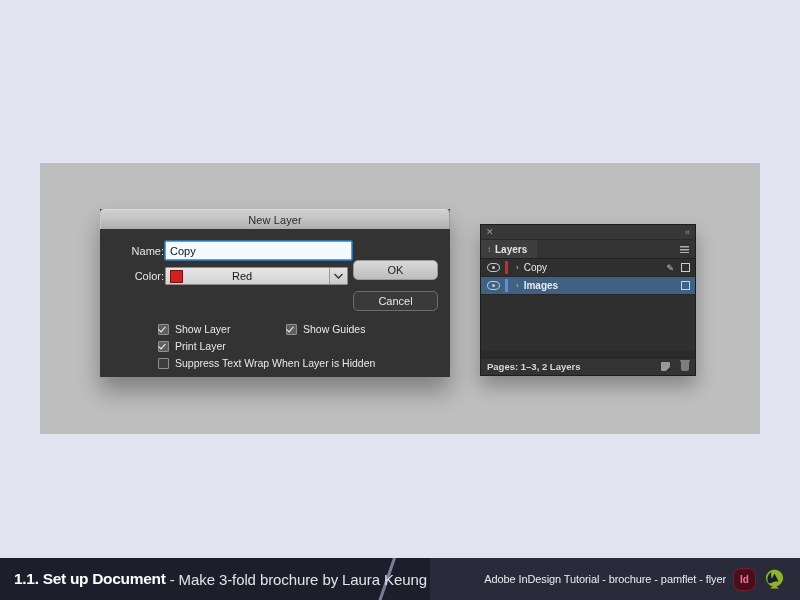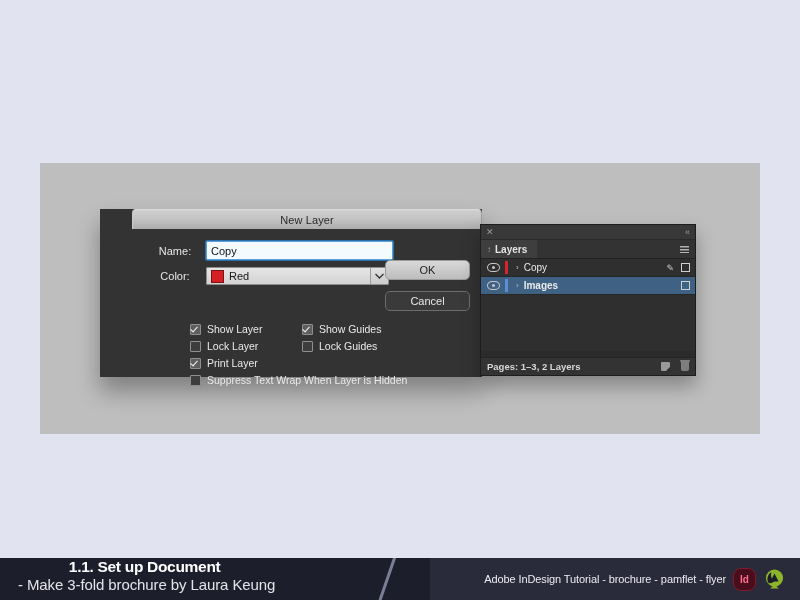--- a/index.html
+++ b/index.html
@@ -19,21 +19,20 @@
     background:#bebebe;
   }
 
   
   #dialog{
     position:absolute;
     left:100px;top:209px;
     width:350px;
     background:#333333;
     box-shadow:0 14px 22px rgba(0,0,0,.33);
-    padding-left:32px;
   }
   #dialog-titlebar{
     height:19px;
     background:linear-gradient(to bottom,#d0d0d0 0%,#c4c4c4 45%,#adadad 100%);
     border-top:1px solid #dcdcdc;
     border-left:1px solid #c9c9c9;
     border-right:1px solid #9d9d9d;
     border-radius:4px 4px 0 0;
     display:flex;align-items:center;justify-content:center;
   }
@@ -42,21 +41,21 @@
   }
   #dialog-body{
     padding:12px 0 14px 0;
     position:relative;
     height:148px;
     box-sizing:border-box;
   }
 
   .field-row{display:flex;align-items:center;margin-bottom:7px;padding-left:22px;}
   .field-label{
-    width:42px;text-align:center;margin-right:10px;
+    width:42px;text-align:right;margin-right:1px;
     font-size:11px;color:#e6e6e6;
   }
   #name-input{
     width:177px;height:15px;
     background:#f4fbff;
     border:1px solid #5b9fd6;
     outline:1px solid #2d6fa8;
     font-size:11px;color:#111;
     padding:1px 4px;
     box-sizing:content-box;
@@ -66,20 +65,21 @@
   #color-select{
     width:177px;height:16px;
     background:linear-gradient(to bottom,#e6e6e6,#d2d2d2);
     border:1px solid #8d8d8d;
     font-size:11px;color:#161616;
     display:flex;align-items:center;
     padding:0 0 0 4px;
     border-radius:1px;
     position:relative;
     box-sizing:content-box;
+    gap:44px;
   }
   #color-swatch{
     width:11px;height:11px;
     background:#d61f22;
     border:1px solid #7a1113;
     margin-right:5px;
     flex:0 0 auto;
   }
   #color-arrow{
     position:absolute;right:0;top:0;bottom:0;width:17px;
@@ -115,21 +115,21 @@
   #checkbox-block{
     position:absolute;
     left:58px;top:94px;
     width:290px;
   }
   .cb-row{display:flex;margin-bottom:5px;}
   .cb{
     display:flex;align-items:center;
     font-size:10.5px;color:#e9e9e9;
   }
-  .cb-col-a{width:112px;}
+  .cb-col-a{width:128px;}
   .box{
     width:9px;height:9px;
     border:1px solid #8f8f8f;
     background:#3d3d3d;
     margin-right:6px;
     position:relative;
     flex:0 0 auto;
     border-radius:1px;
   }
   .box.checked{background:#5e5e5e;}
@@ -256,21 +256,20 @@
   #bb-slash{
     position:absolute;left:395px;top:-6px;
     width:3px;height:56px;background:#7a7d96;
     transform:rotate(19deg);
     transform-origin:top left;
   }
   #bb-left-text{
     position:absolute;left:14px;top:0;height:42px;
     display:flex;align-items:center;
     white-space:nowrap;
-    flex-direction:column;
   }
   #bb-chapter{
     font-size:15.5px;font-weight:bold;color:#ffffff;letter-spacing:-.3px;
   }
   #bb-subtitle{
     font-size:15px;color:#e3e3e9;margin-left:4px;letter-spacing:-.1px;
   }
   #bb-right{
     position:absolute;right:14px;top:0;height:42px;
     display:flex;align-items:center;gap:7px;
@@ -328,30 +327,20 @@
 
     <div id="checkbox-block">
       <div class="cb-row">
         <label class="cb cb-col-a">
           <span class="box checked"></span>
           <span>Show Layer</span>
         </label>
         <label class="cb">
           <span class="box checked"></span>
           <span>Show Guides</span>
-        </label>
-      </div>
-      <div class="cb-row">
-        <label class="cb cb-col-a">
-          <span class="box"></span>
-          <span>Lock Layer</span>
-        </label>
-        <label class="cb">
-          <span class="box"></span>
-          <span>Lock Guides</span>
         </label>
       </div>
       <div class="cb-row">
         <label class="cb cb-col-a">
           <span class="box checked"></span>
           <span>Print Layer</span>
         </label>
       </div>
       <div class="cb-row">
         <label class="cb">

